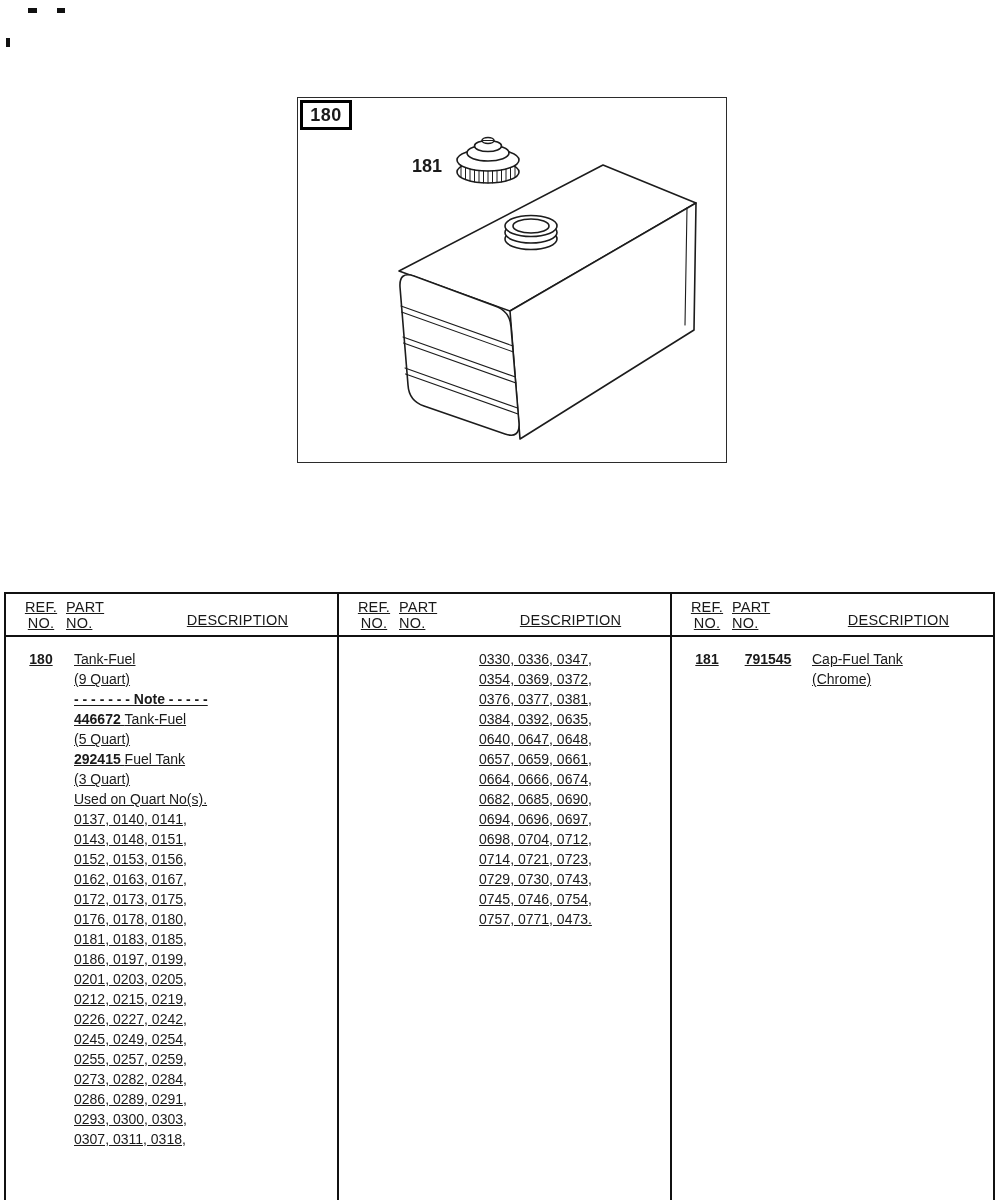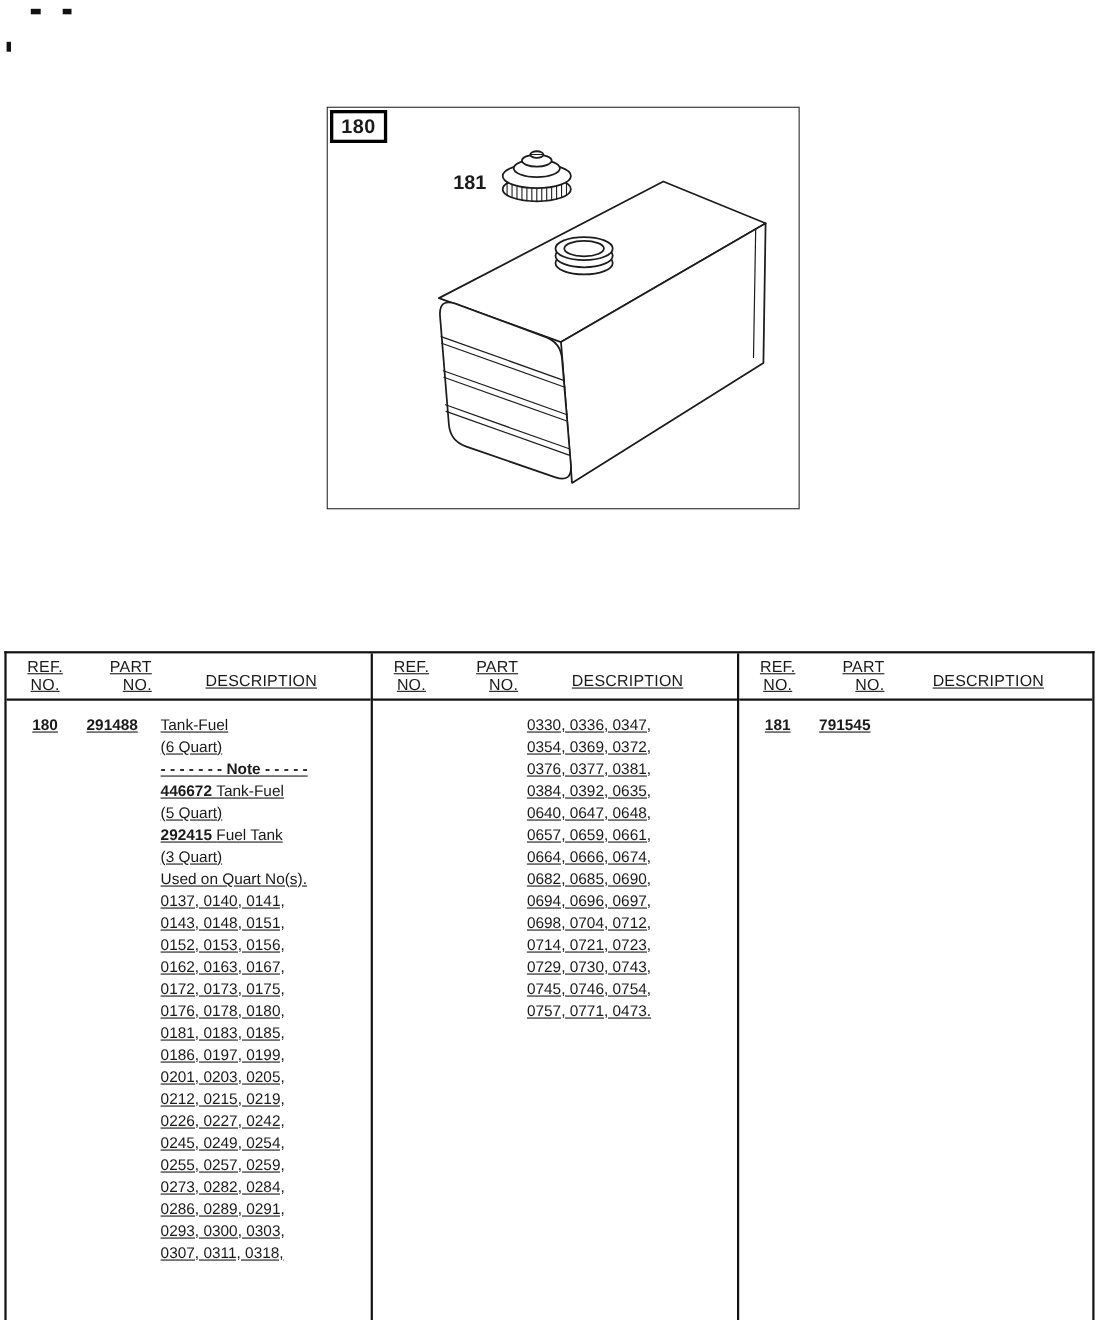--- a/index.html
+++ b/index.html
@@ -53,21 +53,21 @@
   .col-3 { flex: 1; }
   .col + .col { border-left: 2px solid #111; }
 
   .hdr {
     display: flex; height: 43px;
     border-bottom: 2px solid #111;
     box-sizing: border-box;
     font-size: 14.5px; letter-spacing: 0.2px;
   }
   .h-ref  { width: 50px; margin-left: 10px; text-align: center; align-self: center; line-height: 16px; }
-  .h-part { width: 72px; text-align: right; align-self: center; line-height: 16px; }
+  .h-part { width: 72px; text-align: left; align-self: center; line-height: 16px; }
   .h-desc { flex: 1; text-align: center; align-self: flex-end; padding-bottom: 7px; }
 
   .tbody { display: flex; padding-top: 12px; font-size: 14px; }
   .b-ref  { width: 50px; margin-left: 10px; text-align: center; font-weight: bold; line-height: 20px; }
   .b-part { width: 72px; text-align: center; font-weight: bold; line-height: 20px; }
   .b-desc { flex: 1; padding-left: 8px; padding-right: 4px; line-height: 20px; }
   .desc-line { white-space: nowrap; line-height: 20px; }
   .bseg { font-weight: bold; }
 </style>
 </head>
@@ -149,24 +149,23 @@
           <div>NO.</div>
         </div>
         <div class="h-part">
           <div>PART</div>
           <div>NO.</div>
         </div>
         <div class="h-desc">DESCRIPTION</div>
       </div>
       <div class="tbody">
         <div class="b-ref">180</div>
-        <div class="b-part">291488</div>
         <div class="b-desc">
             <div class="desc-line"><span>Tank-Fuel</span></div>
-            <div class="desc-line"><span>(6 Quart)</span></div>
+            <div class="desc-line"><span>(9 Quart)</span></div>
             <div class="desc-line"><span class="bseg">- - - - - - - Note - - - - -</span></div>
             <div class="desc-line"><span class="bseg">446672 </span><span>Tank-Fuel</span></div>
             <div class="desc-line"><span>(5 Quart)</span></div>
             <div class="desc-line"><span class="bseg">292415 </span><span>Fuel Tank</span></div>
             <div class="desc-line"><span>(3 Quart)</span></div>
             <div class="desc-line"><span>Used on Quart No(s).</span></div>
             <div class="desc-line"><span>0137, 0140, 0141,</span></div>
             <div class="desc-line"><span>0143, 0148, 0151,</span></div>
             <div class="desc-line"><span>0152, 0153, 0156,</span></div>
             <div class="desc-line"><span>0162, 0163, 0167,</span></div>
@@ -229,17 +228,21 @@
         </div>
         <div class="h-part">
           <div>PART</div>
           <div>NO.</div>
         </div>
         <div class="h-desc">DESCRIPTION</div>
       </div>
       <div class="tbody">
         <div class="b-ref">181</div>
         <div class="b-part">791545</div>
+        <div class="b-desc">
+            <div class="desc-line"><span>Cap-Fuel Tank</span></div>
+            <div class="desc-line"><span>(Chrome)</span></div>
+          </div>
       </div>
     </div>
 
   </div>
 </div>
 
 </body></html>

